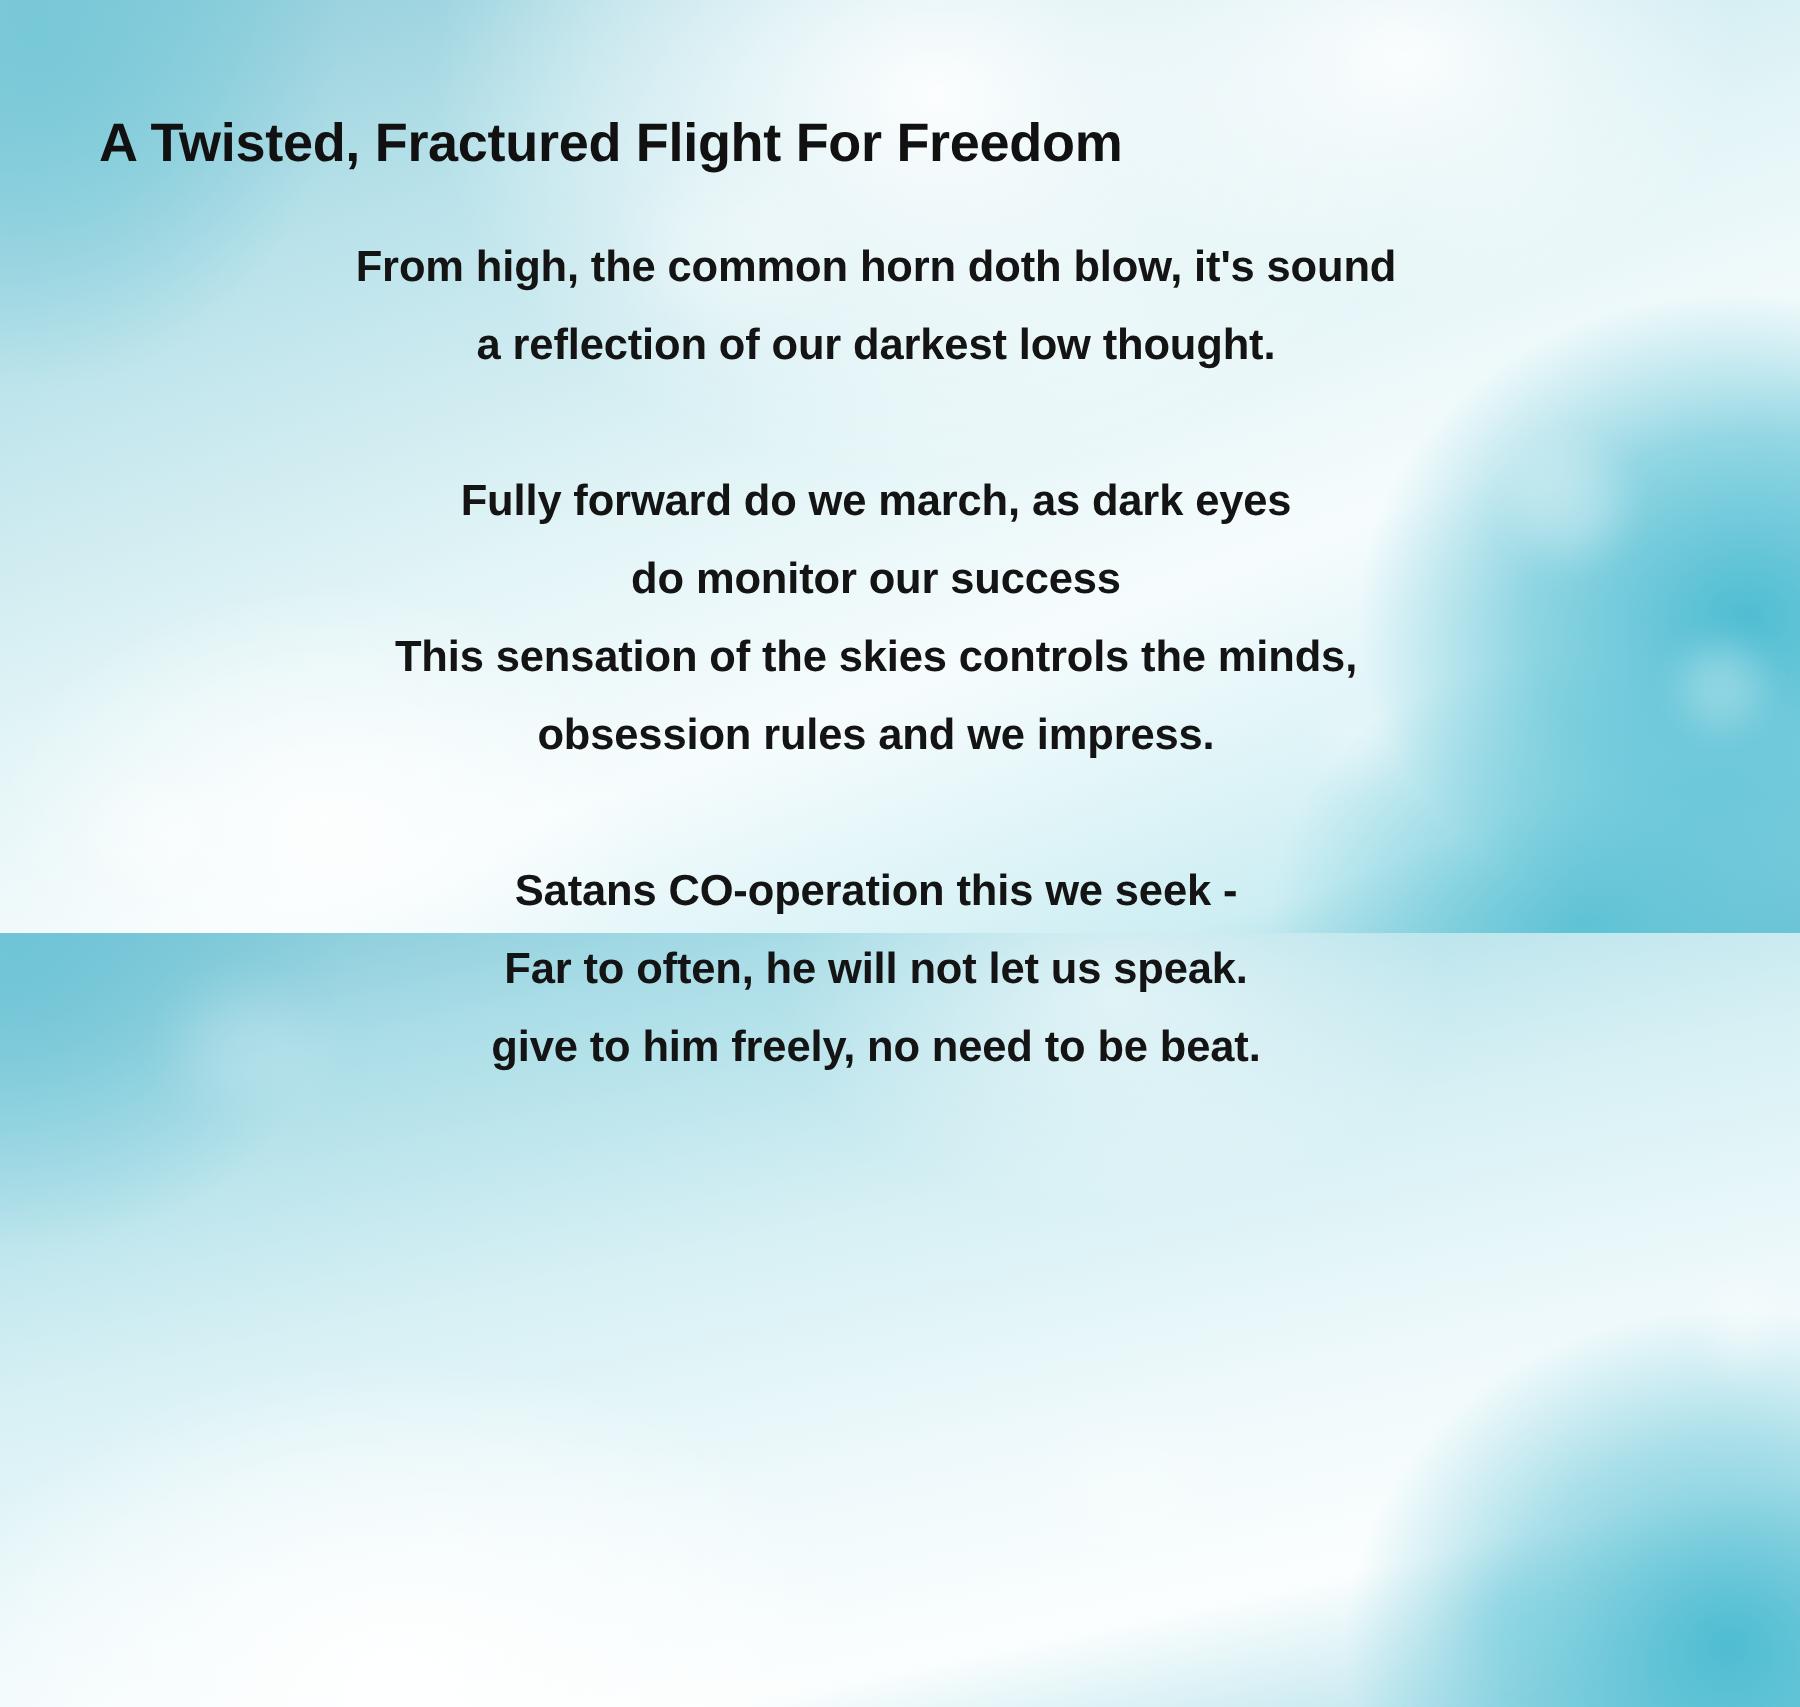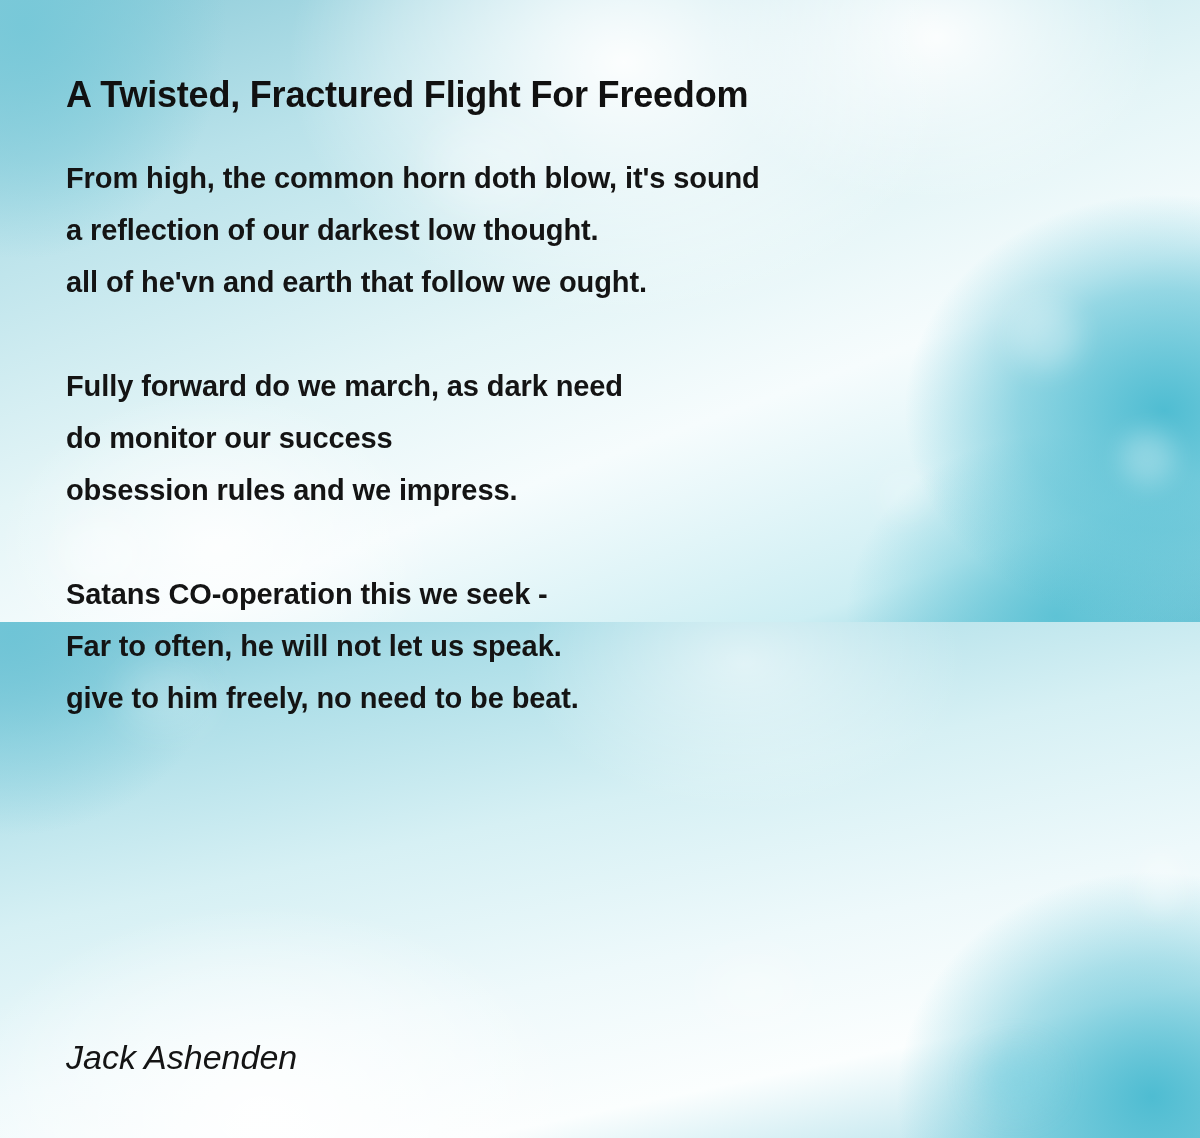--- a/index.html
+++ b/index.html
@@ -71,23 +71,24 @@
     top: 50px;
     font-size: 36px;
     font-weight: bold;
     color: #111111;
     letter-spacing: -0.2px;
     white-space: nowrap;
   }
 
   #poem-body {
     position: absolute;
-    left: 66px;
+    left: 54px;
     top: 152px;
     width: 1060px;
+    text-align: center;
   }
 
   .stanza {
     margin: 0 0 52px 0;
   }
 
   .poem-line {
     font-size: 29px;
     font-weight: bold;
     color: #141414;
@@ -130,34 +131,33 @@
 
   <div id="text-layer">
 
     <h1 id="poem-title">A Twisted, Fractured Flight For Freedom</h1>
 
     <div id="poem-body">
 
       <div class="stanza">
         <div class="poem-line">From high, the common horn doth blow, it's sound</div>
         <div class="poem-line">a reflection of our darkest low thought.</div>
-        <div class="poem-line">all of he'vn and earth that follow we ought.</div>
       </div>
 
       <div class="stanza">
-        <div class="poem-line">Fully forward do we march, as dark need</div>
+        <div class="poem-line">Fully forward do we march, as dark eyes</div>
         <div class="poem-line">do monitor our success</div>
+        <div class="poem-line">This sensation of the skies controls the minds,</div>
         <div class="poem-line">obsession rules and we impress.</div>
       </div>
 
       <div class="stanza">
         <div class="poem-line">Satans CO-operation this we seek -</div>
         <div class="poem-line">Far to often, he will not let us speak.</div>
         <div class="poem-line">give to him freely, no need to be beat.</div>
       </div>
 
     </div>
 
-    <div id="poem-author">Jack Ashenden</div>
 
   </div>
 
 </div>
 
 </body></html>

